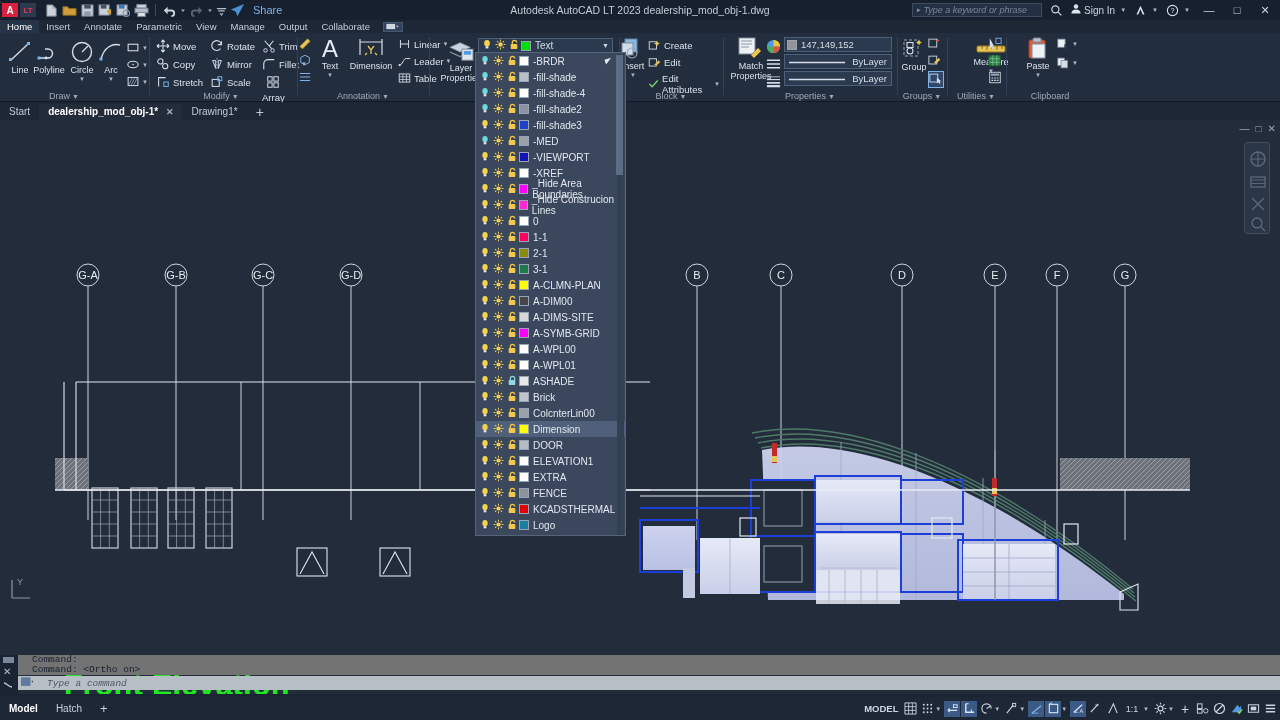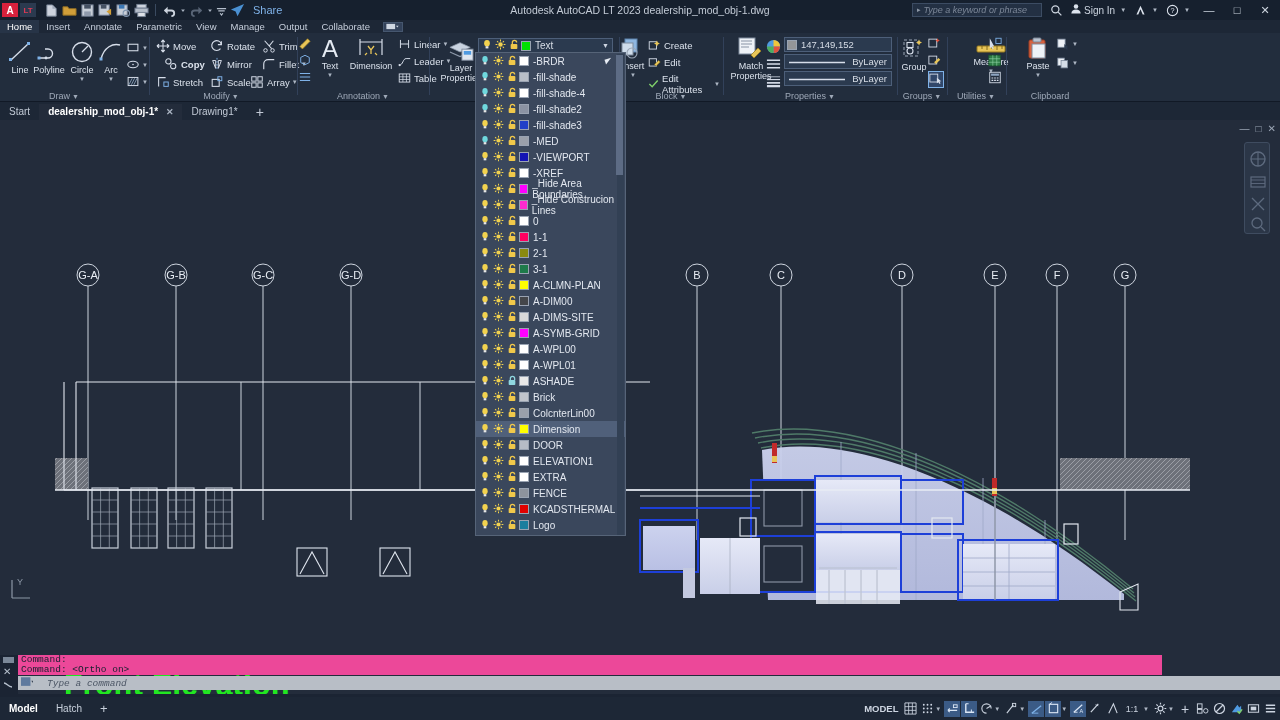--- a/index.html
+++ b/index.html
@@ -90,23 +90,23 @@
     height:92px; background:#2b3647; border:1px solid #3f4c60;
     border-radius:3px; z-index:4; }
   .ucs { position:absolute; left:10px; bottom:92px; font-size:10px;
     color:#8c97a6; }
   .title-txt { position:absolute; left:64px; top:548px; font-size:30px;
     font-weight:bold; color:#22e622; letter-spacing:.5px;
     text-shadow:0 0 1px #22e622; }
 
   
   .cmdwrap { position:absolute; left:0; top:655px; width:1280px; height:39px; }
-  .cmdhist { position:absolute; left:18px; top:0; width:1144px; height:20px;
-    background:#ec4899; color:#15202e; font-family:"Liberation Mono", monospace;
-    font-size:9.5px; line-height:10px; padding:0 3px; }
+  .cmdhist { position:absolute; left:18px; top:0; width:1262px; height:20px;
+    background:#737373; color:#15202e; font-family:"Liberation Mono", monospace;
+    font-size:9.5px; line-height:10px; padding:0 14px; }
   .cmdinput { position:absolute; left:18px; top:21px; width:1262px;
     height:14px; background:#b8bec6; display:flex; align-items:center;
     padding-left:3px; }
   .cmdph { font-family:"Liberation Mono", monospace; font-size:9.5px;
     color:#4b5564; font-style:italic; margin-left:14px; }
   .cmdgrip { position:absolute; left:0; top:0; width:18px; height:39px;
     background:#1b2433; color:#96a0af; font-size:9px; }
 
   
   .status { position:absolute; left:0; top:697px; width:1280px; height:23px;
@@ -322,21 +322,21 @@
     </div>
 
     <div class="panel" style="left:152px; width:138px;">
       <div class="panel-body">
         <div class="btnrow" style="left:4px; top:6px;">
           <svg width="14" height="14" viewBox="0 0 16 16">
               <path d="M8 1v14M1 8h14M8 1L6 3.5M8 1l2 2.5M8 15l-2-2.5M8 15l2-2.5M1 8l2.5-2M1 8l2.5 2M15 8l-2.5-2M15 8l-2.5 2" stroke="#d7deea" stroke-width="1.2" fill="none"></path>
             </svg>
           <span>Move</span>
           </div>
-        <div class="btnrow" style="left:12px; top:24px;font-weight:bold;">
+        <div class="btnrow" style="left:4px; top:24px;">
           <svg width="14" height="14" viewBox="0 0 16 16">
               <circle cx="5" cy="5" r="3" fill="none" stroke="#d7deea" stroke-width="1.2"></circle>
               <circle cx="10.5" cy="10.5" r="3" fill="none" stroke="#d7deea" stroke-width="1.2"></circle>
             </svg>
           <span>Copy</span>
           </div>
         <div class="btnrow" style="left:4px; top:42px;">
           <svg width="14" height="14" viewBox="0 0 16 16">
               <path d="M3 13V3h8" stroke="#d7deea" stroke-width="1.2" fill="none"></path>
               <rect x="9" y="8" width="5" height="5" fill="none" stroke="#7fb2e8" stroke-width="1.1"></rect>
@@ -374,21 +374,21 @@
           <span>Trim</span>
           <span class="scar">▼</span>
           </div>
         <div class="btnrow" style="left:110px; top:24px;">
           <svg width="14" height="14" viewBox="0 0 16 16">
               <path d="M2 14V8a5 5 0 0 1 5-5h7" fill="none" stroke="#d7deea" stroke-width="1.3"></path>
             </svg>
           <span>Fillet</span>
           <span class="scar">▼</span>
           </div>
-        <div class="btnrow" style="left:98px; top:42px;">
+        <div class="btnrow" style="left:110px; top:42px;flex-direction:column;">
           <svg width="14" height="14" viewBox="0 0 16 16">
               <rect x="2" y="2" width="5" height="5" fill="none" stroke="#d7deea" stroke-width="1.1"></rect>
               <rect x="9" y="2" width="5" height="5" fill="none" stroke="#d7deea" stroke-width="1.1"></rect>
               <rect x="2" y="9" width="5" height="5" fill="none" stroke="#d7deea" stroke-width="1.1"></rect>
               <rect x="9" y="9" width="5" height="5" fill="none" stroke="#d7deea" stroke-width="1.1"></rect>
             </svg>
           <span>Array</span>
           <span class="scar">▼</span>
           </div>
       </div>

